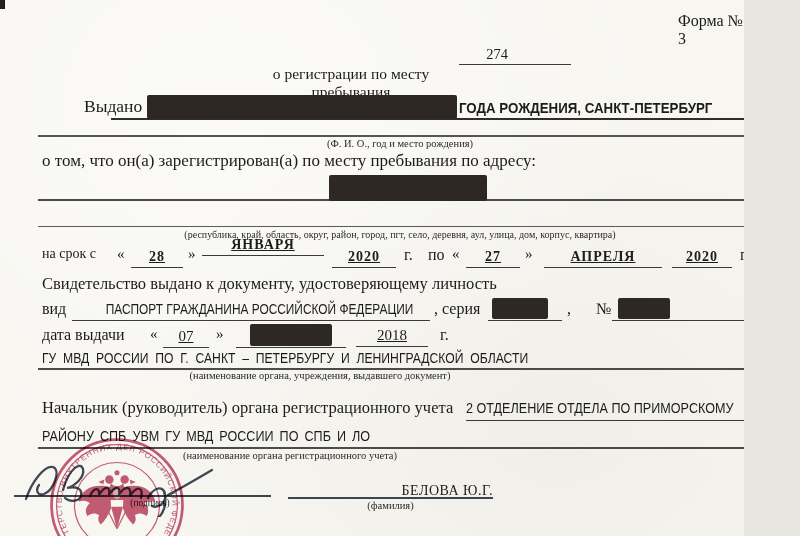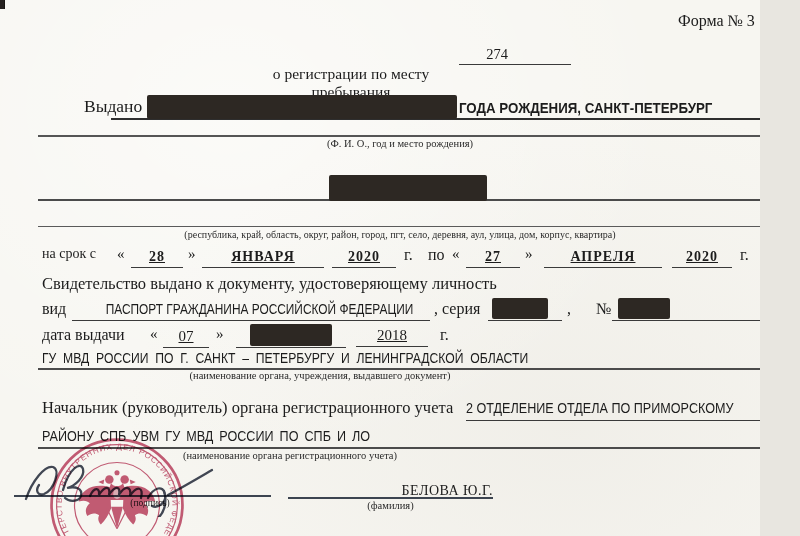--- a/index.html
+++ b/index.html
@@ -4,21 +4,20 @@
 <style>
   html,body{margin:0;padding:0;}
   body{background:#e8e6e0;font-family:"Liberation Serif", serif;}
   .page{
     position:relative;width:744px;height:536px;overflow:hidden;
     background:#f7f6f1;
     background-image:
       radial-gradient(ellipse at 30% 20%, rgba(255,255,255,.5), rgba(255,255,255,0) 60%),
       radial-gradient(ellipse at 75% 80%, rgba(210,205,195,.18), rgba(210,205,195,0) 55%);
     color:#1c1c1c;
-    padding-left:16px;
   }
   .abs{position:absolute;}
   .serif{font-family:"Liberation Serif",serif;}
   .cond{font-family:"Liberation Sans",sans-serif;display:inline-block;transform:scaleX(.82);transform-origin:center;white-space:nowrap;}
   .cond-l{font-family:"Liberation Sans",sans-serif;display:inline-block;transform:scaleX(.84);transform-origin:0 50%;white-space:nowrap;}
   .hline{background:#4b4b4b;height:1.5px;}
   .caption{font-size:10.5px;color:#2a2a2a;text-align:center;white-space:nowrap;}
   .fld{border-bottom:1.5px solid #3a3a3a;text-align:center;position:absolute;height:21px;line-height:21px;text-decoration:underline;}
   .fld-bold{font-weight:bold;font-size:14px;letter-spacing:1px;}
   .redact{background:#2d2823;border-radius:2px;position:absolute;}
@@ -44,32 +43,33 @@
   <div class="abs serif" style="left:84px;top:96px;font-size:17.5px;">Выдано</div>
   <div class="abs hline" style="left:111px;top:118px;width:655px;height:2px;background:#2e2e2e;"></div>
   <div class="redact" style="left:147px;top:95px;width:310px;height:24px;"></div>
   <div class="abs" style="left:459px;top:100px;font-size:14px;font-weight:bold;">
     <span class="serif cond-l" style="transform:scaleX(.95);">ГОДА РОЖДЕНИЯ, САНКТ-ПЕТЕРБУРГ</span>
   </div>
 
   <div class="abs hline" style="left:38px;top:135px;width:728px;background:#555;"></div>
   <div class="abs caption" style="left:0;top:138px;width:800px;">(Ф. И. О., год и место рождения)</div>
 
+  <div class="abs serif" style="left:42px;top:151px;font-size:17px;">о том, что он(а) зарегистрирован(а) по месту пребывания по адресу:</div>
 
   <div class="abs hline" style="left:38px;top:199px;width:728px;"></div>
   <div class="redact" style="left:329px;top:175px;width:158px;height:26px;"></div>
 
   <div class="abs hline" style="left:38px;top:226px;width:728px;background:#5a5a5a;height:1px;"></div>
   <div class="abs caption" style="left:0;top:229px;width:800px;font-size:10px;">(республика, край, область, округ, район, город, пгт, село, деревня, аул, улица, дом, корпус, квартира)</div>
 
   <div class="abs serif" style="left:42px;top:246px;font-size:14px;">на срок с</div>
   <div class="abs serif q" style="left:117px;top:246px;">«</div>
   <div class="fld serif fld-bold" style="left:131px;top:246px;width:52px;">28</div>
   <div class="abs serif q" style="left:188px;top:246px;">»</div>
-  <div class="fld serif fld-bold" style="left:202px;top:246px;width:122px;">ЯНВАРЯ</div>
+  <div class="fld serif fld-bold" style="left:202px;top:234px;width:122px;">ЯНВАРЯ</div>
   <div class="fld serif fld-bold" style="left:332px;top:246px;width:64px;">2020</div>
   <div class="abs serif" style="left:404px;top:246px;font-size:16px;">г.</div>
   <div class="abs serif" style="left:428px;top:246px;font-size:16px;">по</div>
   <div class="abs serif q" style="left:452px;top:246px;">«</div>
   <div class="fld serif fld-bold" style="left:466px;top:246px;width:54px;">27</div>
   <div class="abs serif q" style="left:525px;top:246px;">»</div>
   <div class="fld serif fld-bold" style="left:544px;top:246px;width:118px;">АПРЕЛЯ</div>
   <div class="fld serif fld-bold" style="left:672px;top:246px;width:60px;">2020</div>
   <div class="abs serif" style="left:740px;top:246px;font-size:16px;">г.</div>
 

